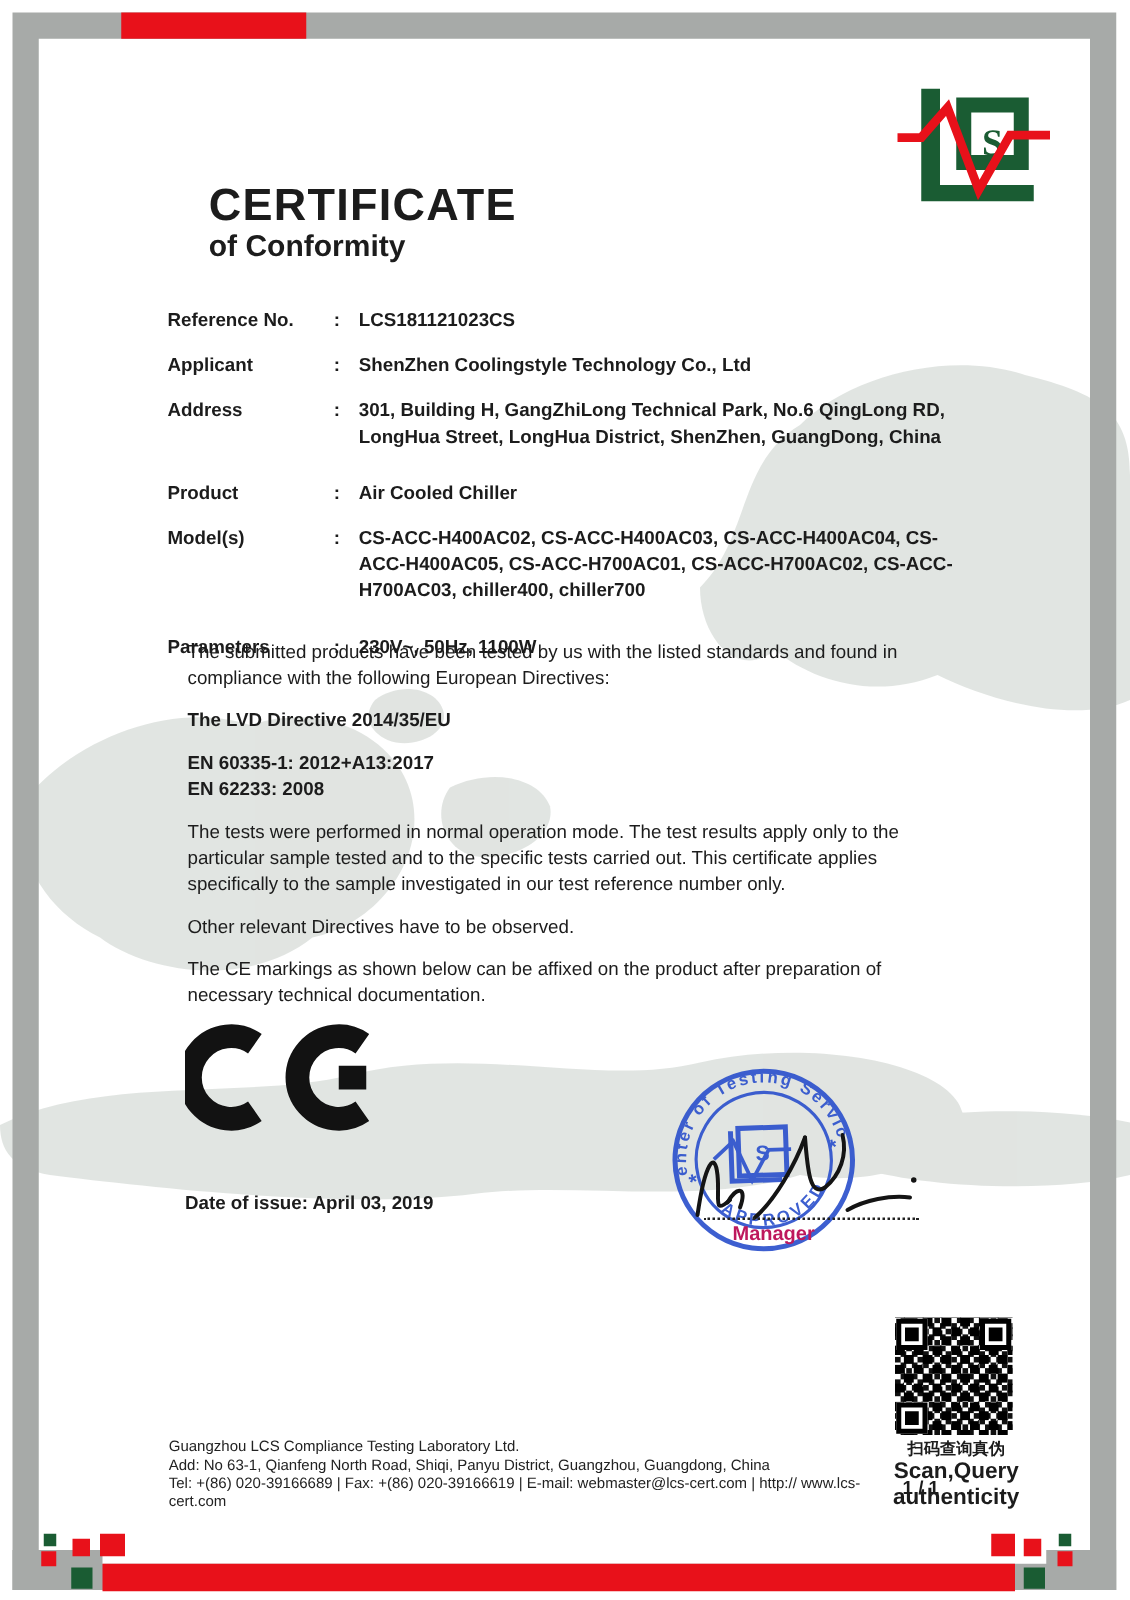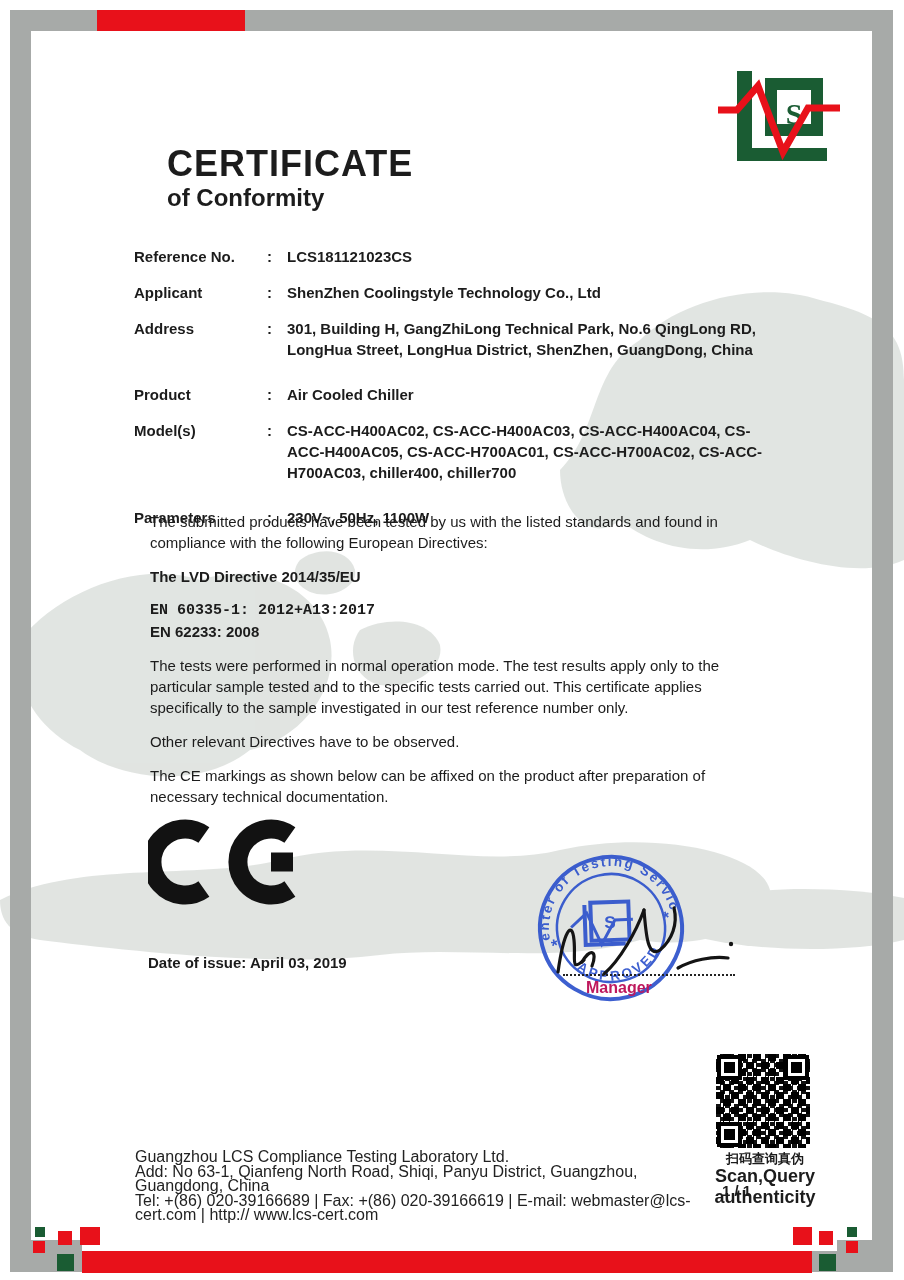--- a/index.html
+++ b/index.html
@@ -27,21 +27,21 @@
   .frow{display:flex;margin-bottom:15px;font-size:15px;font-weight:700;line-height:21px;}
   .frow .lab{width:133px;flex:none;}
   .frow .col{width:20px;flex:none;}
   .frow .val{width:478px;}
   .frow.gap{margin-bottom:24px;}
   
   .bodytext{position:absolute;left:150px;top:511px;width:585px;z-index:2;
             font-size:15px;line-height:21px;}
   .bodytext p{margin:0 0 13px 0;}
   .bodytext .b{font-weight:700;}
-  .bodytext .std{margin-bottom:0;font-family:Liberation Mono, monospace;}
+  .bodytext .std{margin-bottom:0;}
   .bodytext .stdlast{margin-bottom:13px;}
   
   .ce{position:absolute;left:148px;top:810px;z-index:2;}
   .dateline{position:absolute;left:148px;top:954px;font-size:15px;font-weight:700;z-index:2;}
   
   .stampwrap{position:absolute;left:528px;top:840px;z-index:3;}
   .sigline{position:absolute;left:563px;top:974px;width:172px;
            border-bottom:2px dotted #222;z-index:3;}
   .manager{position:absolute;left:586px;top:979px;font-size:16px;color:#be185d;z-index:3;font-weight:bold;}
   
@@ -51,21 +51,21 @@
         conic-gradient(#111 90deg,#fff 90deg 180deg,#111 180deg 270deg,#fff 270deg) 0 0/9px 9px;}
   .finder{position:absolute;width:25px;height:25px;border:4px solid #000;background:#fff;box-sizing:border-box;}
   .finder::after{content:"";position:absolute;inset:3px;background:#000;}
   .f-tl{left:1px;top:1px;} .f-tr{right:1px;top:1px;} .f-bl{left:1px;bottom:1px;}
   .qrcap{position:absolute;left:680px;width:170px;text-align:center;z-index:2;font-weight:700;}
   .cap-zh{top:1150px;font-size:13px;}
   .cap-en{top:1166px;font-size:18px;}
   .pageno{position:absolute;left:722px;top:1182px;font-size:15px;font-weight:700;z-index:2;}
   
   .footer{position:absolute;left:135px;top:1150px;width:560px;z-index:2;
-          font-size:16px;line-height:14.5px;color:#222;}
+          font-size:12px;line-height:14.5px;color:#222;}
 </style>
 </head>
 <body>
 
 <svg class="map" width="904" height="1280" viewBox="0 0 904 1280">
   <g fill="#c9cfca" opacity="0.55">
     <path d="M560,470 C600,430 590,370 640,340 C680,300 760,280 820,300 C880,315 904,330 904,380 L904,560 C860,580 790,560 750,540 C700,560 650,545 620,520 C590,545 560,510 560,470 Z"></path>
     <path d="M20,640 C60,590 140,560 200,580 C260,560 320,590 330,640 C340,690 300,740 250,750 C200,790 120,780 80,750 C40,730 10,690 20,640 Z"></path>
     <path d="M0,900 C80,860 200,880 280,860 C380,835 480,870 560,850 C650,830 760,850 770,890 C760,930 700,950 640,940 C560,965 460,945 380,955 C280,968 120,950 40,940 C10,935 0,920 0,900 Z"></path>
     <path d="M690,905 C740,885 840,885 904,898 L904,940 C840,955 740,950 690,935 Z"></path>

